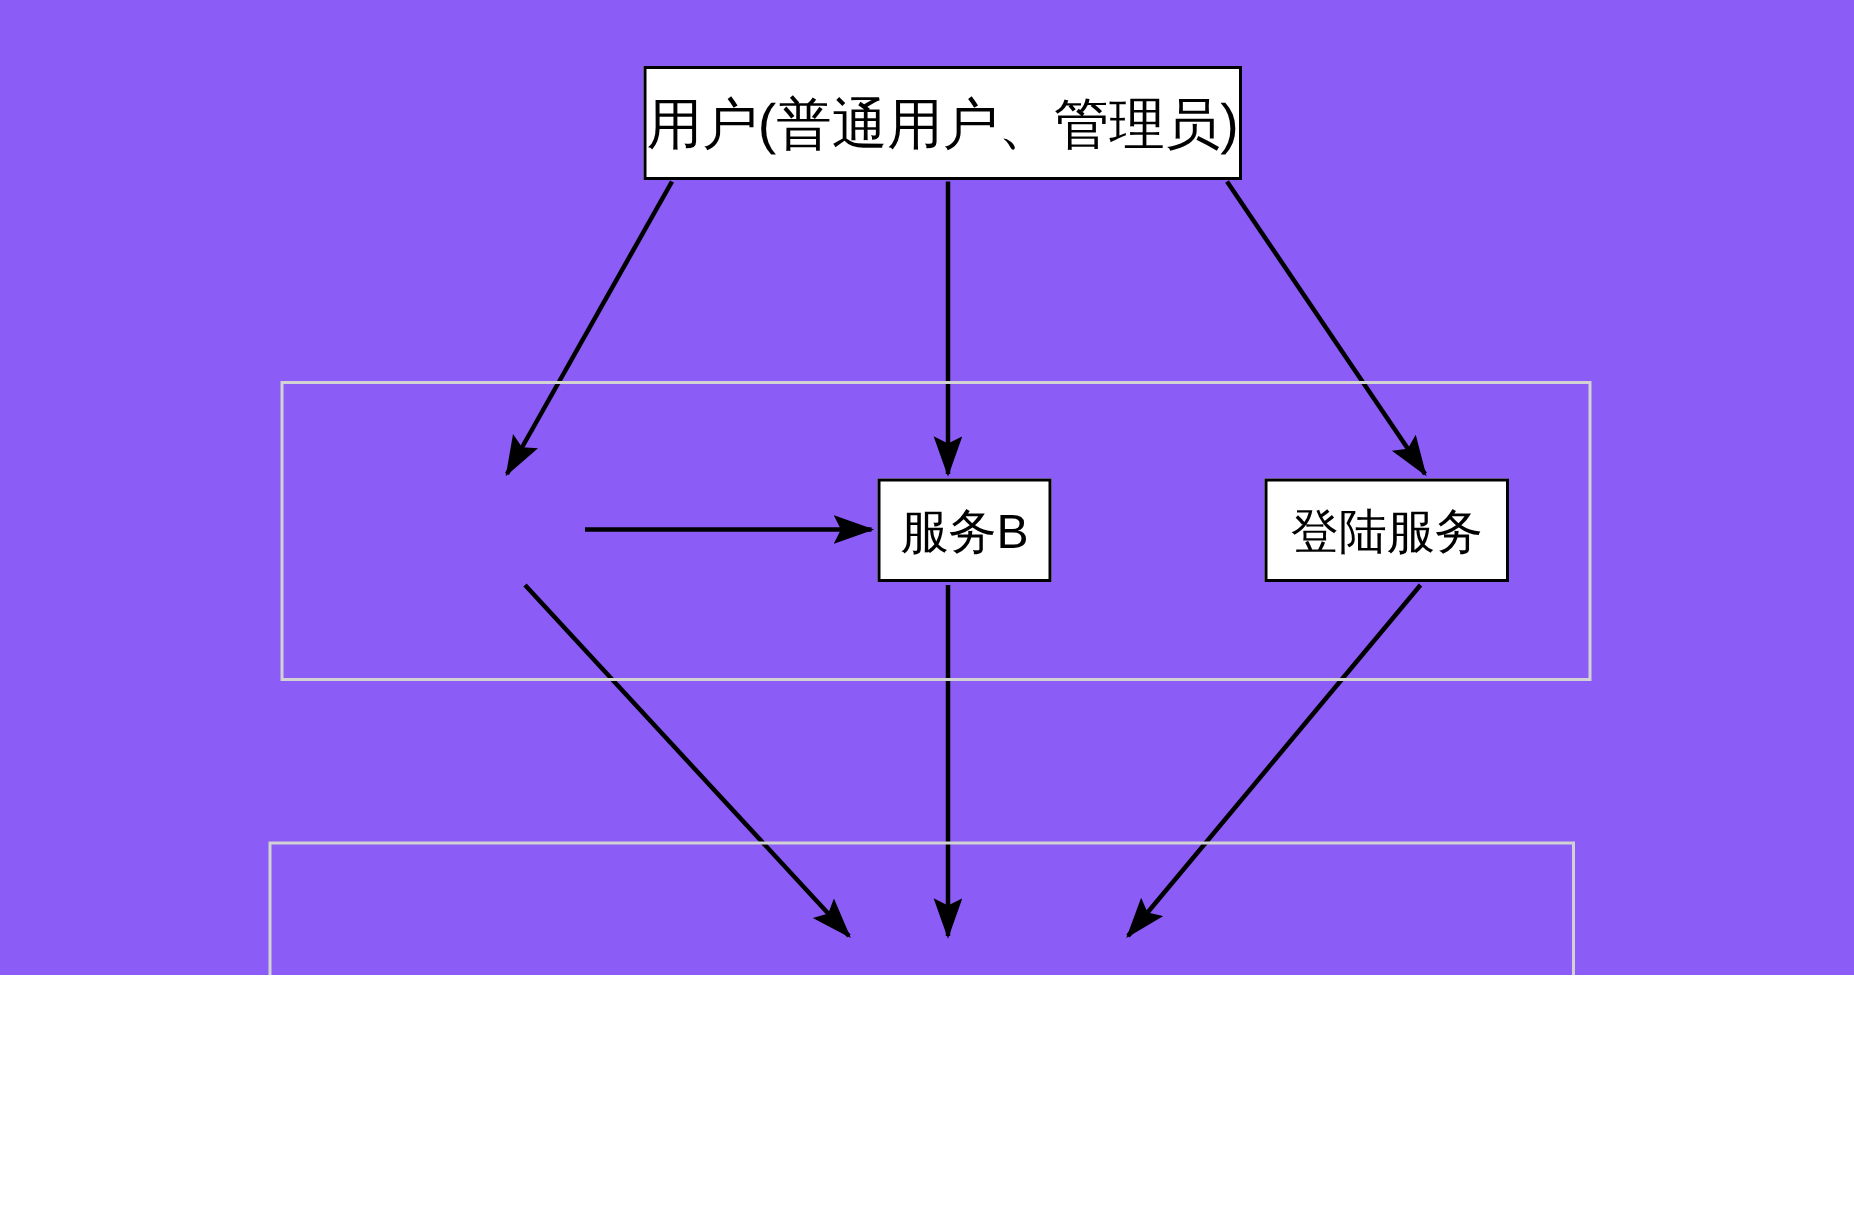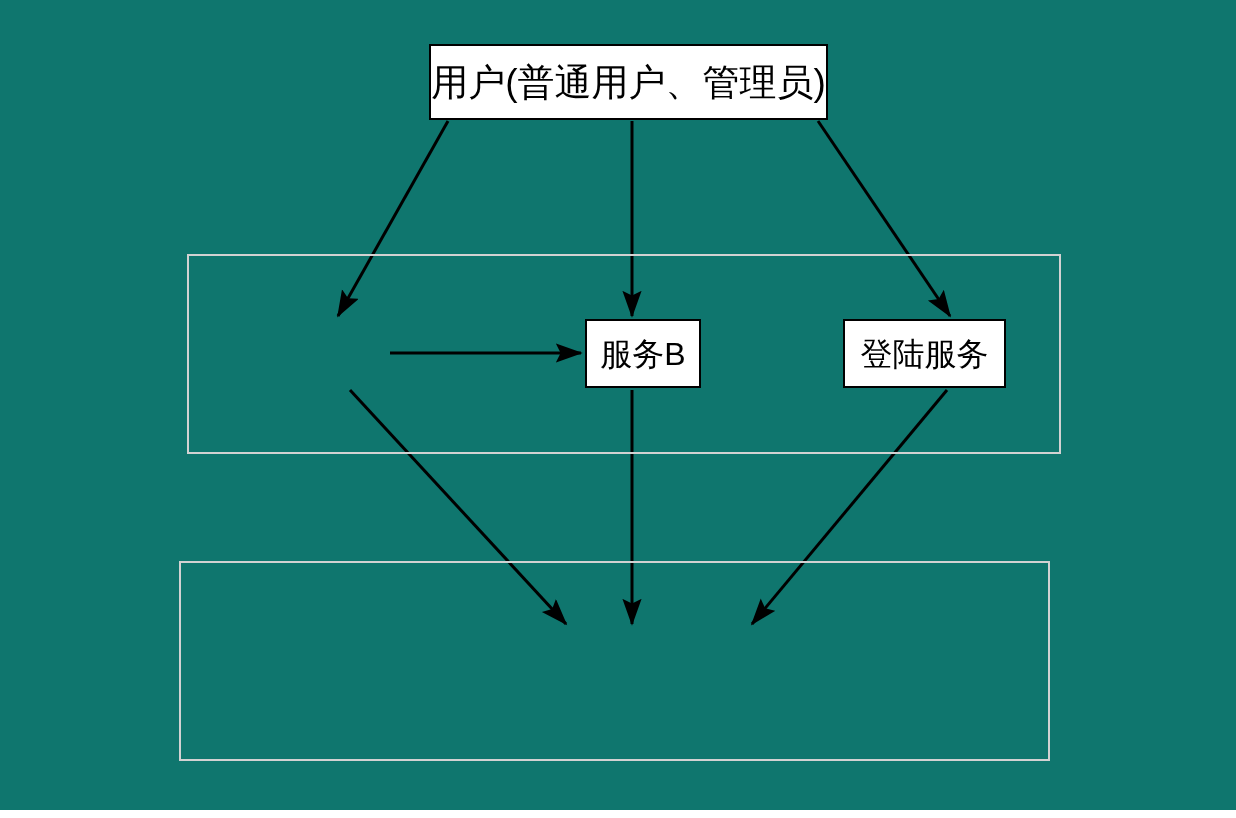--- a/index.html
+++ b/index.html
@@ -6,22 +6,22 @@
     margin: 0;
     padding: 0;
     background: #ffffff;
   }
   body {
     font-family: "Liberation Sans", "DejaVu Sans", sans-serif;
   }
   #diagram-root {
     position: relative;
     width: 1236px;
-    height: 810px;
-    background: #0f766e;
+    height: 650px;
+    background: #8b5cf6;
     overflow: hidden;
   }
   #diagram-svg {
     position: absolute;
     left: 0;
     top: 0;
     width: 1236px;
     height: 818px;
   }
   .node {

